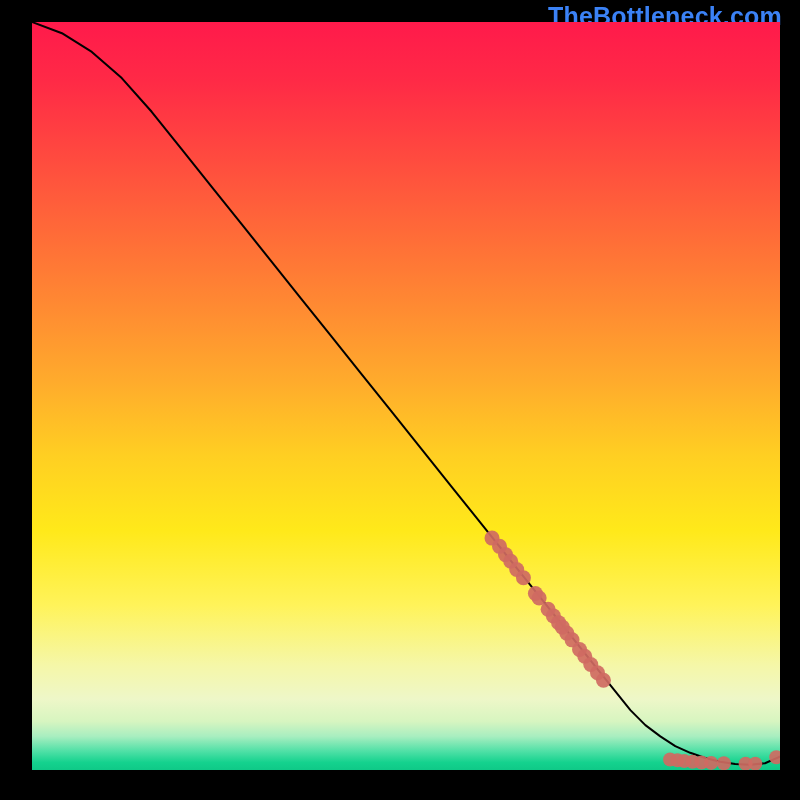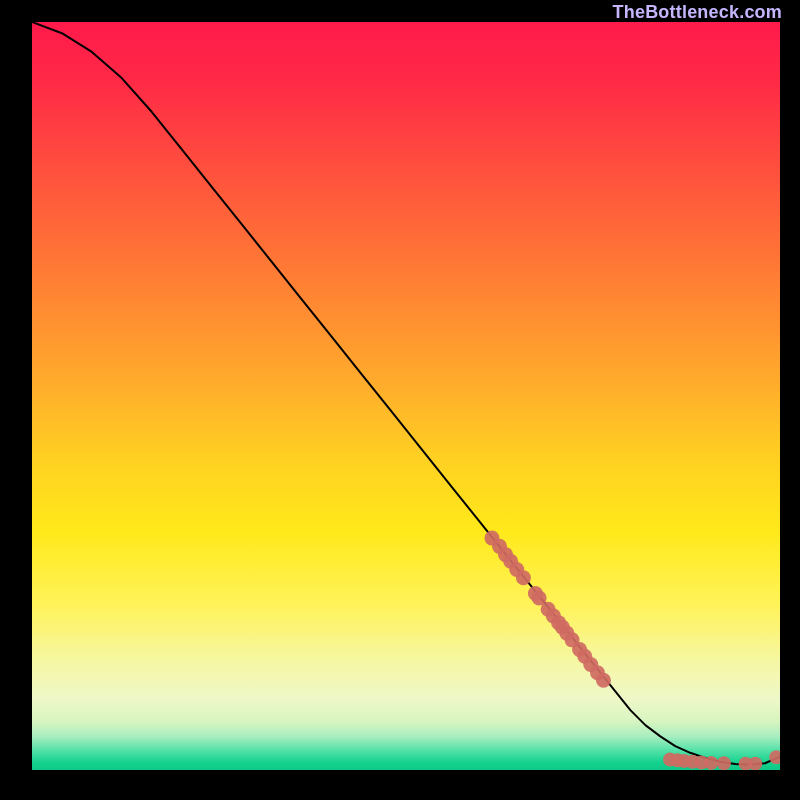--- a/index.html
+++ b/index.html
@@ -26,23 +26,23 @@
   }
   .plot svg {
     display: block;
     width: 748px;
     height: 748px;
   }
   .watermark {
     position: absolute;
     top: 2px;
     right: 18px;
-    font-size: 18px;
+    font-size: 25px;
     font-weight: 600;
-    color: #c4b5fd;
+    color: #3b82f6;
     letter-spacing: 0.2px;
     user-select: none;
   }
 </style>
 </head>
 <body>
 
 <div class="stage">
 
   <div class="watermark">TheBottleneck.com</div>

